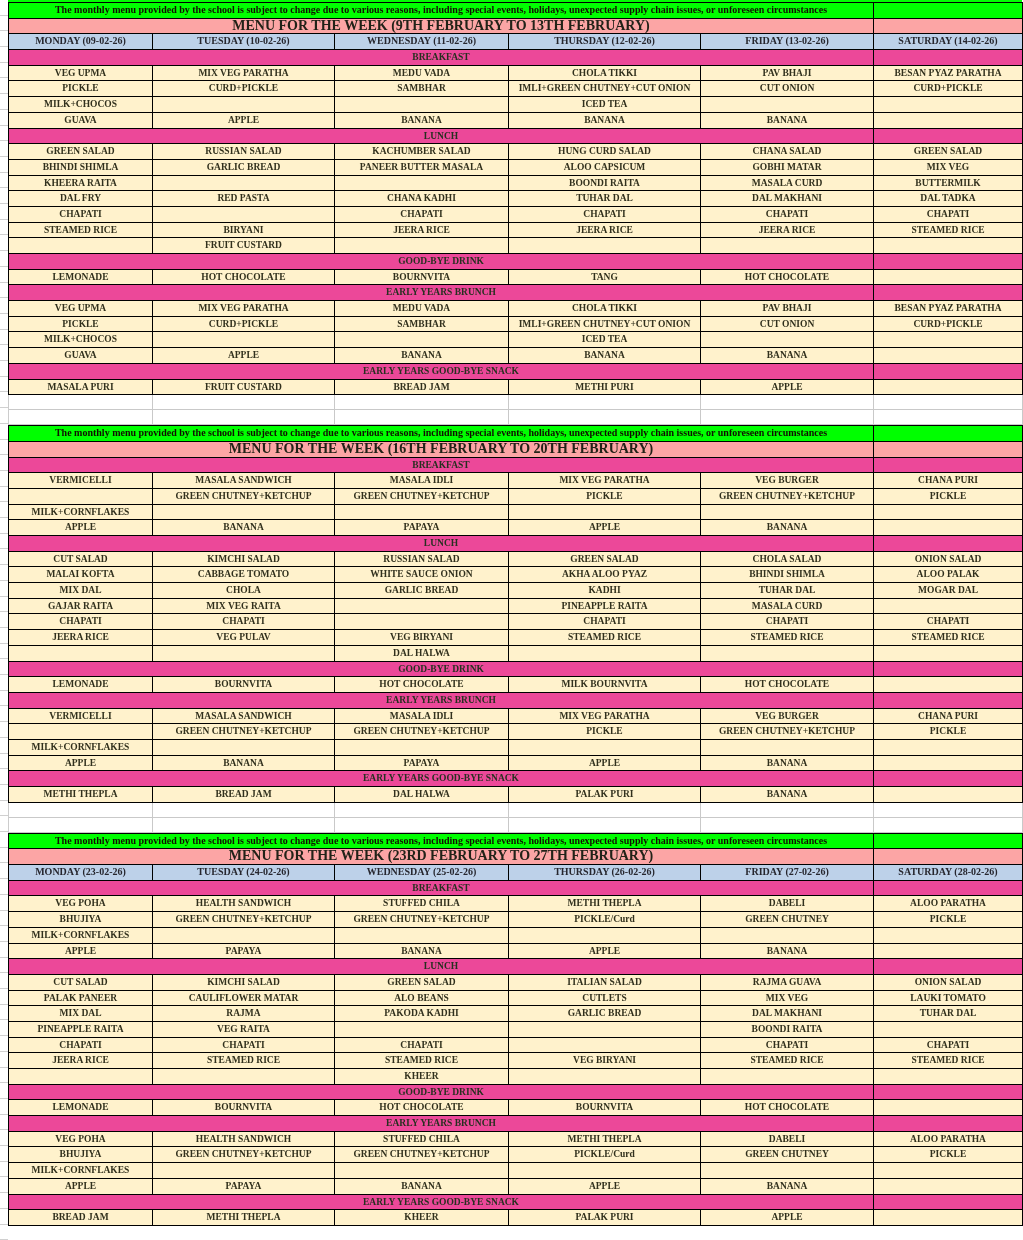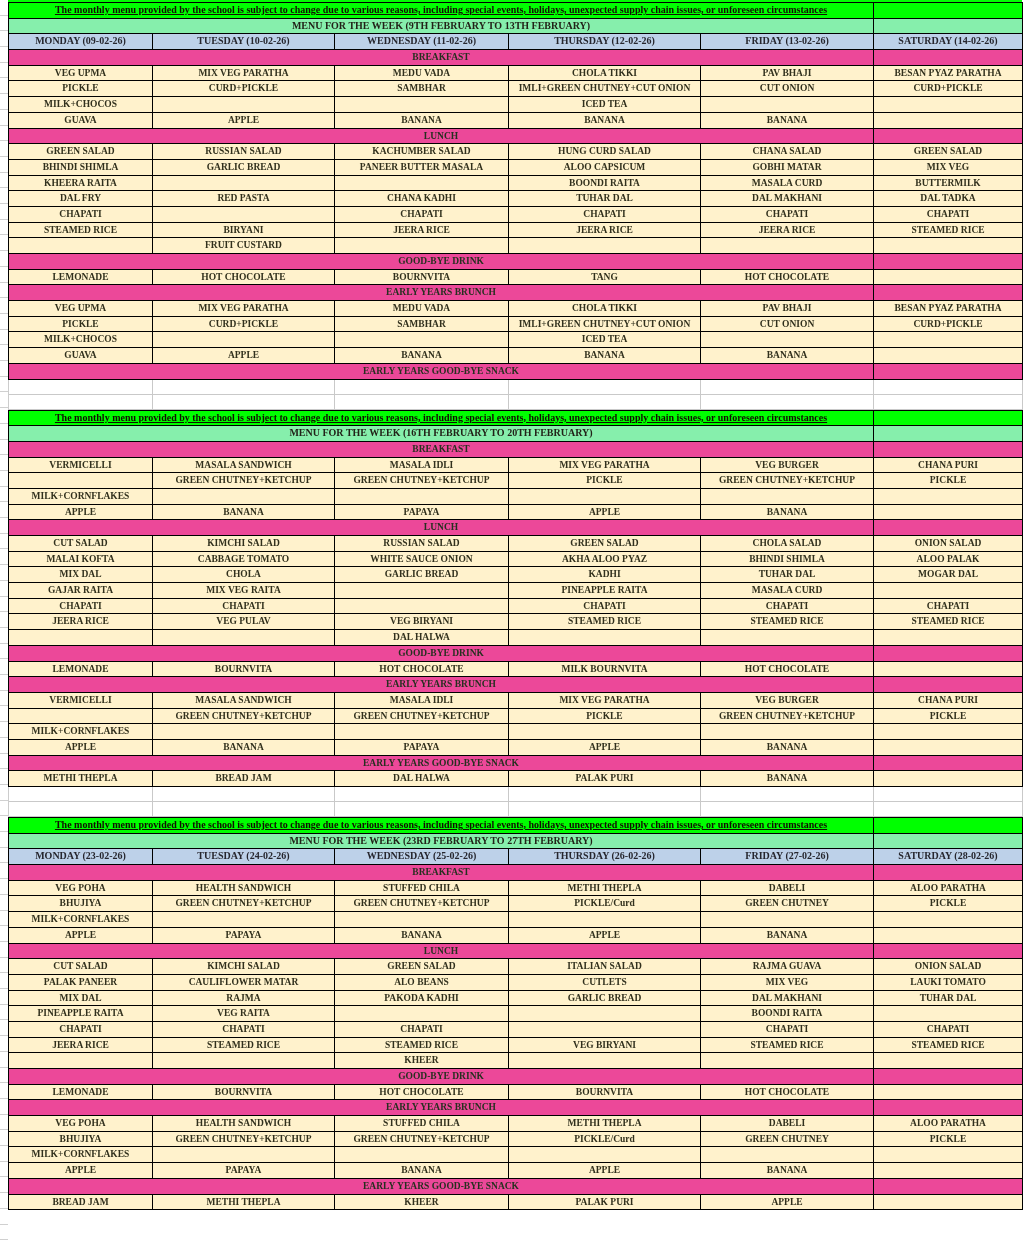--- a/index.html
+++ b/index.html
@@ -31,26 +31,25 @@
     font-weight:bold;
     font-size:9.5px;
     color:#31301d;
     overflow:hidden;
     white-space:nowrap;
   }
   td.banner{
     background:#00ff00;
     color:#111100;
     font-size:10px;
-    text-decoration:underline;
   }
   td.title{
-    background:#86efac;
+    background:#fca5a5;
     color:#222218;
-    font-size:10px;
+    font-size:14px;
   }
   td.day{
     background:#bdd1e9;
     color:#26262e;
     font-size:10px;
   }
   td.sec{
     background:#ec4899;
     color:#273020;
   }
@@ -246,20 +245,28 @@
               <td class="item">APPLE</td>
               <td class="item">BANANA</td>
               <td class="item">BANANA</td>
               <td class="item">BANANA</td>
               <td class="item"></td>
             </tr>
             <tr>
               <td class="sec" colspan="5">EARLY YEARS GOOD-BYE SNACK</td>
               <td class="sec"></td>
             </tr>
+            <tr>
+              <td class="item">MASALA PURI</td>
+              <td class="item">FRUIT CUSTARD</td>
+              <td class="item">BREAD JAM</td>
+              <td class="item">METHI PURI</td>
+              <td class="item">APPLE</td>
+              <td class="item"></td>
+            </tr>
           </tbody>
         </table>
         <div class="gap">
           <div></div>
           <div></div>
           <div></div>
           <div></div>
           <div></div>
           <div></div>
           <div></div>

